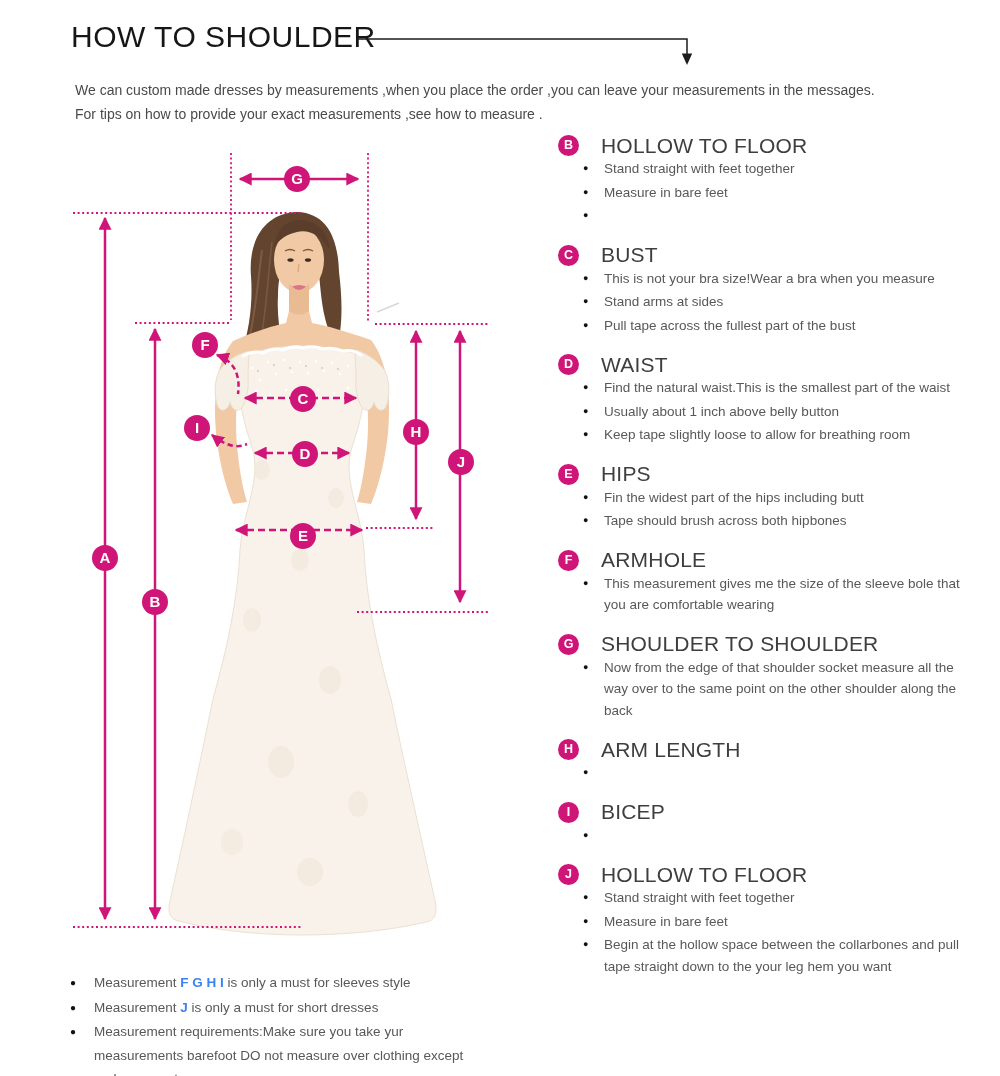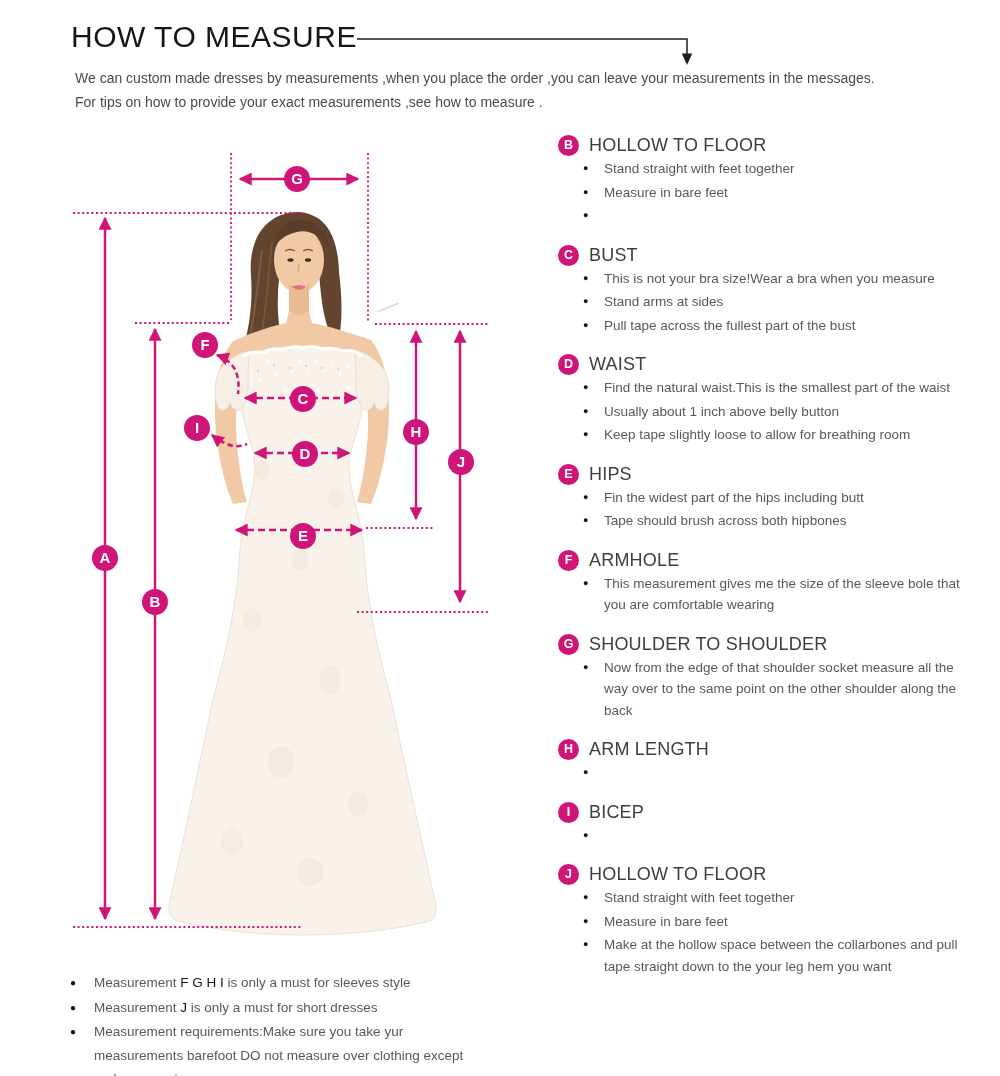--- a/index.html
+++ b/index.html
@@ -1,45 +1,45 @@
 <!DOCTYPE html>
 <html><head>
 <meta charset="utf-8">
 <style>
   html,body{margin:0;padding:0;background:#ffffff;}
   body{width:1000px;height:1076px;position:relative;overflow:hidden;
        font-family:"Liberation Sans","DejaVu Sans",sans-serif;color:#4a4a4a;}
   .abs{position:absolute;}
   #page-title{left:71px;top:20px;font-size:30px;color:#161616;letter-spacing:0.5px;white-space:nowrap;}
-  #intro{left:75px;top:66px;font-size:14px;color:#4a4a4a;line-height:24px;white-space:nowrap;}
+  #intro{left:75px;top:78px;font-size:14px;color:#4a4a4a;line-height:24px;white-space:nowrap;}
   #diagram-svg{left:0;top:0;width:1000px;height:1076px;}
   
   .dmark{position:absolute;width:26px;height:26px;border-radius:50%;background:#cf1578;
          color:#fff;font-weight:bold;font-size:15px;line-height:26px;text-align:center;}
   
   #sections{left:558px;top:135px;width:436px;}
   .section{margin-bottom:18px;}
   .sec-head{display:flex;align-items:center;margin-bottom:2px;height:21px;}
   .sec-badge{width:21px;height:21px;border-radius:50%;background:#cf1578;color:#fff;
              font-weight:bold;font-size:12.5px;line-height:21px;text-align:center;flex:0 0 21px;}
-  .sec-title{margin-left:10px;font-size:18px;color:#3e3e3e;letter-spacing:0.2px;}
+  .sec-title{margin-left:22px;font-size:21px;color:#3e3e3e;letter-spacing:0.2px;}
   .bullet-row{display:flex;margin-top:2px;padding-left:25px;}
   .dot{width:21px;flex:0 0 21px;font-size:9px;line-height:21.5px;color:#111;}
   .btext{font-size:13.5px;line-height:21.5px;color:#585858;width:368px;}
   
   #notes{left:70px;top:971px;width:480px;}
   .note-row{display:flex;margin-bottom:1px;}
   .ndot{width:24px;flex:0 0 24px;font-size:10px;line-height:23.5px;color:#111;}
   .ntext{font-size:13.5px;line-height:23.5px;color:#585858;width:400px;}
-  .hl{color:#0f172a;font-weight:normal;}
+  .hl{color:#3b82f6;font-weight:bold;}
 </style>
 </head>
 <body>
 
-<div id="page-title" class="abs">HOW TO MEASURE</div>
+<div id="page-title" class="abs">HOW TO SHOULDER</div>
 
 <div id="intro" class="abs">
   <div>We can custom made dresses by measurements ,when you place the order ,you can leave your measurements in the messages.</div>
   <div>For tips on how to provide your exact measurements ,see how to measure .</div>
 </div>
 
 <svg id="diagram-svg" class="abs" viewBox="0 0 1000 1076" aria-hidden="true">
   <defs>
     <marker id="ah" viewBox="0 0 10 10" refX="9" refY="5" markerWidth="5.2" markerHeight="5.2" orient="auto-start-reverse">
       <path d="M0,0 L10,5 L0,10 z" fill="#cf1578"></path>
@@ -323,21 +323,21 @@
         <div class="bullet-row">
           <span class="dot">●</span>
           <span class="btext">Stand straight with feet together</span>
         </div>
         <div class="bullet-row">
           <span class="dot">●</span>
           <span class="btext">Measure in bare feet</span>
         </div>
         <div class="bullet-row">
           <span class="dot">●</span>
-          <span class="btext">Make at the hollow space between the collarbones and pull tape straight down to the your leg hem you want</span>
+          <span class="btext">Begin at the hollow space between the collarbones and pull tape straight down to the your leg hem you want</span>
         </div>
       </div>
   </div>
 </div>
 
 <div id="notes" class="abs">
     <div class="note-row">
       <span class="ndot">●</span>
       <span class="ntext"><span>Measurement </span><span class="hl">F G H I</span><span> is only a must for sleeves style</span></span>
     </div>

